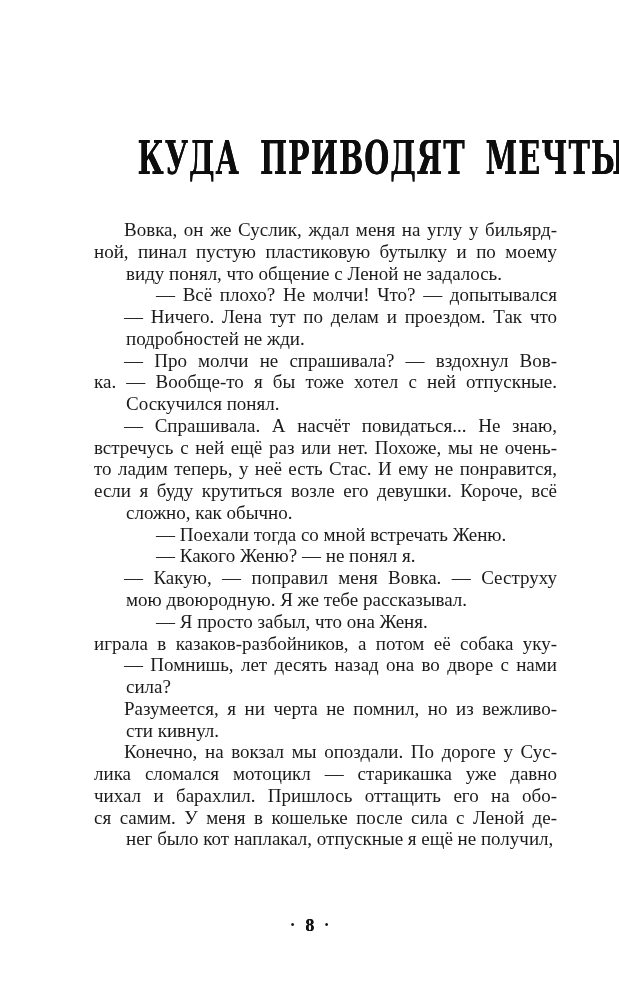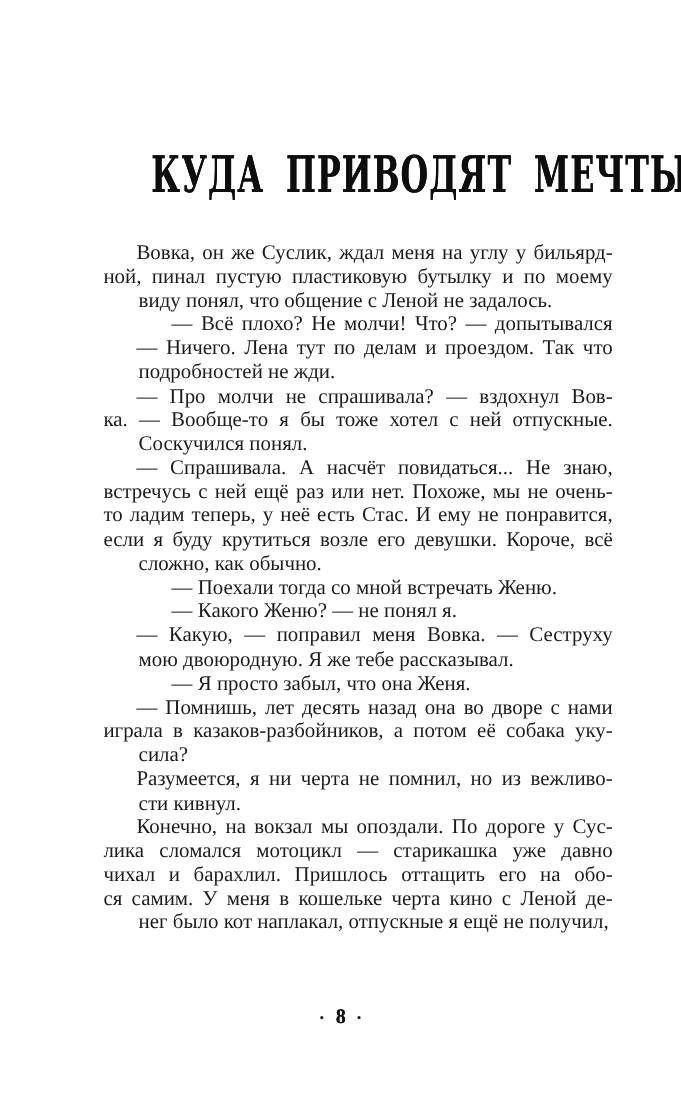--- a/index.html
+++ b/index.html
@@ -108,33 +108,33 @@
         <div class="line first last">— Какого Женю? — не понял я.</div>
       </div>
       <div class="para">
         <div class="line first">— Какую, — поправил меня Вовка. — Сеструху</div>
         <div class="line last">мою двоюродную. Я же тебе рассказывал.</div>
       </div>
       <div class="para">
         <div class="line first last">— Я просто забыл, что она Женя.</div>
       </div>
       <div class="para">
+        <div class="line">играла в казаков-разбойников, а потом её собака уку-</div>
         <div class="line first">— Помнишь, лет десять назад она во дворе с нами</div>
-        <div class="line">играла в казаков-разбойников, а потом её собака уку-</div>
         <div class="line last">сила?</div>
       </div>
       <div class="para">
         <div class="line first">Разумеется, я ни черта не помнил, но из вежливо-</div>
         <div class="line last">сти кивнул.</div>
       </div>
       <div class="para">
         <div class="line first">Конечно, на вокзал мы опоздали. По дороге у Сус-</div>
         <div class="line">лика сломался мотоцикл — старикашка уже давно</div>
         <div class="line">чихал и барахлил. Пришлось оттащить его на обо-</div>
-        <div class="line">ся самим. У меня в кошельке черта кино с Леной де-</div>
+        <div class="line">ся самим. У меня в кошельке после сила с Леной де-</div>
         <div class="line last">нег было кот наплакал, отпускные я ещё не получил,</div>
       </div>
     </div>
 
   <div class="footer">
     <span class="bullet">•</span>
     <span class="pagenum">8</span>
     <span class="bullet">•</span>
   </div>
 </div>

